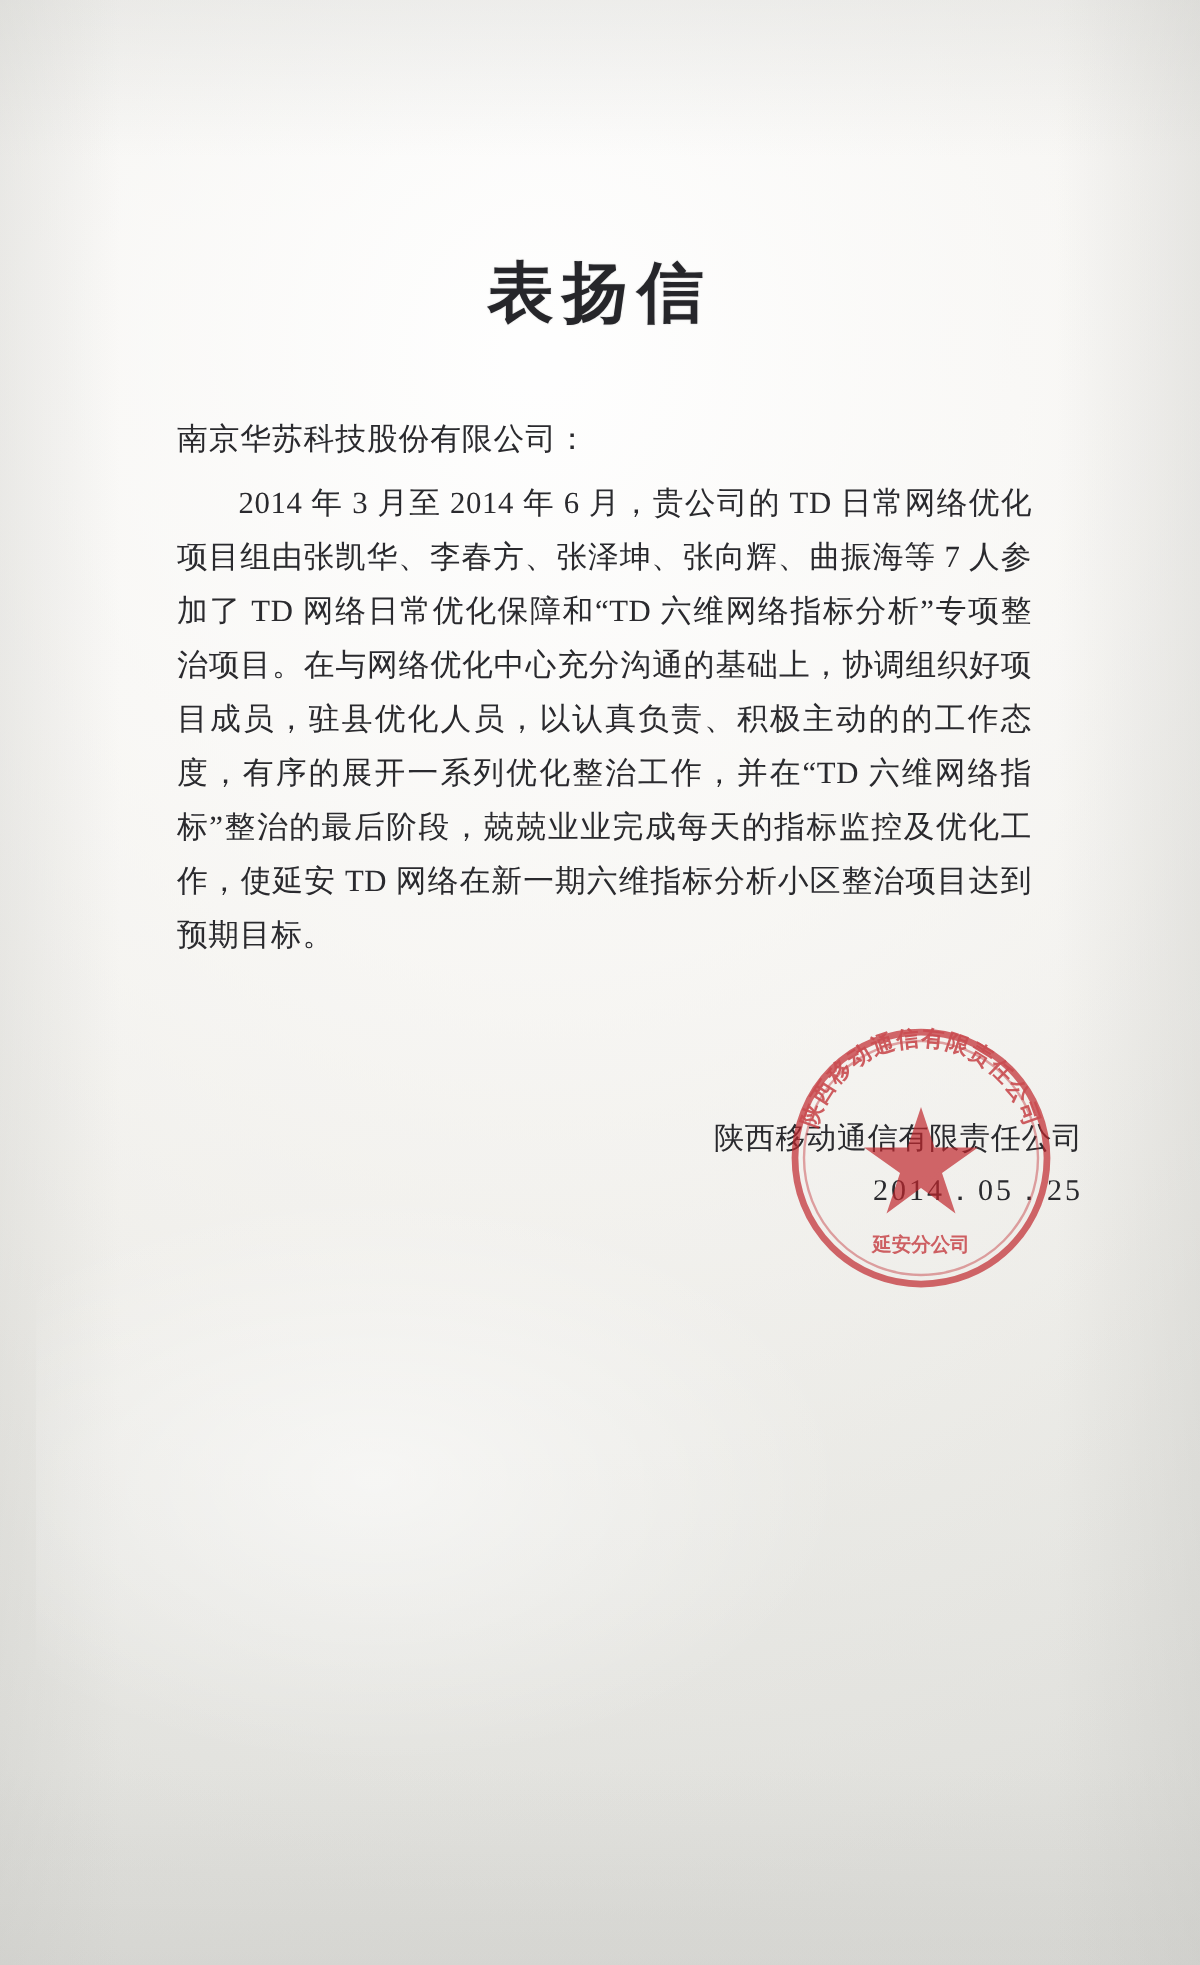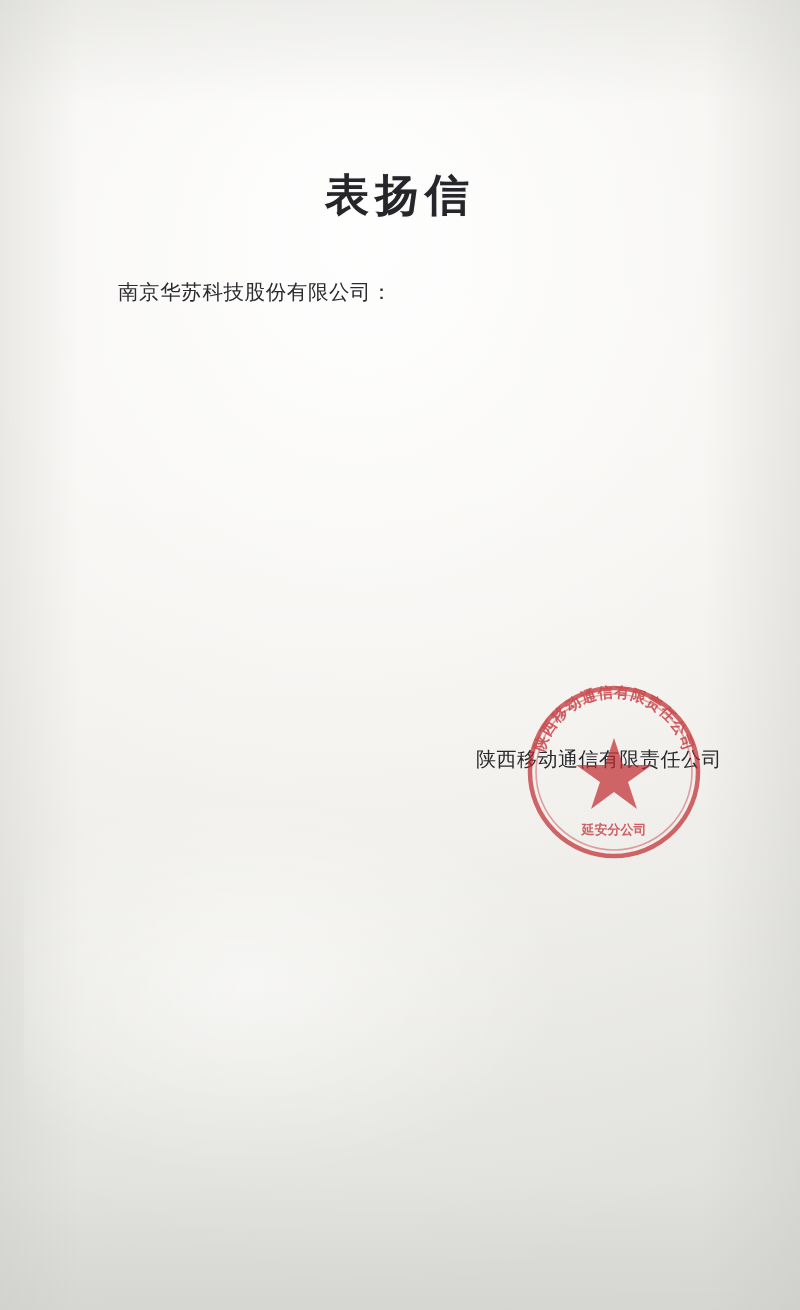--- a/index.html
+++ b/index.html
@@ -155,24 +155,26 @@
   <div id="paper-shading"></div>
   <div id="paper-glare"></div>
 
   <div id="content">
 
     <div class="doc-title">表扬信</div>
 
     <div class="salutation">南京华苏科技股份有限公司：</div>
 
     <div class="body-block">
+      <p>2014 年 3 月至 2014 年 6 月，贵公司的 TD 日常网络优化项目组由张凯华、李春方、张泽坤、张向辉、曲振海等 7 人参加了 TD 网络日常优化保障和“TD 六维网络指标分析”专项整治项目。在与网络优化中心充分沟通的基础上，协调组织好项目成员，驻县优化人员，以认真负责、积极主动的的工作态度，有序的展开一系列优化整治工作，并在“TD 六维网络指标”整治的最后阶段，兢兢业业完成每天的指标监控及优化工作，使延安 TD 网络在新一期六维指标分析小区整治项目达到预期目标。</p>
     </div>
 
     <div class="signature">
       <div>陕西移动通信有限责任公司</div>
+      <div class="sig-date">2014．05．25</div>
     </div>
 
     <div id="stamp">
       <svg width="192" height="192" viewBox="0 0 192 192" aria-hidden="true">
         <defs>
           <path id="stamp-arc" d="M 96,96 m -74,0 a 74,74 0 1,1 148,0" fill="none"></path>
           <path id="stamp-arc-top" d="M 26,110 A 72,72 0 1 1 166,110" fill="none"></path>
         </defs>
         <circle class="stamp-ring" cx="96" cy="96" r="84"></circle>
         <circle class="stamp-ring" cx="96" cy="96" r="78" style="stroke-width:1.6;opacity:0.5"></circle>

